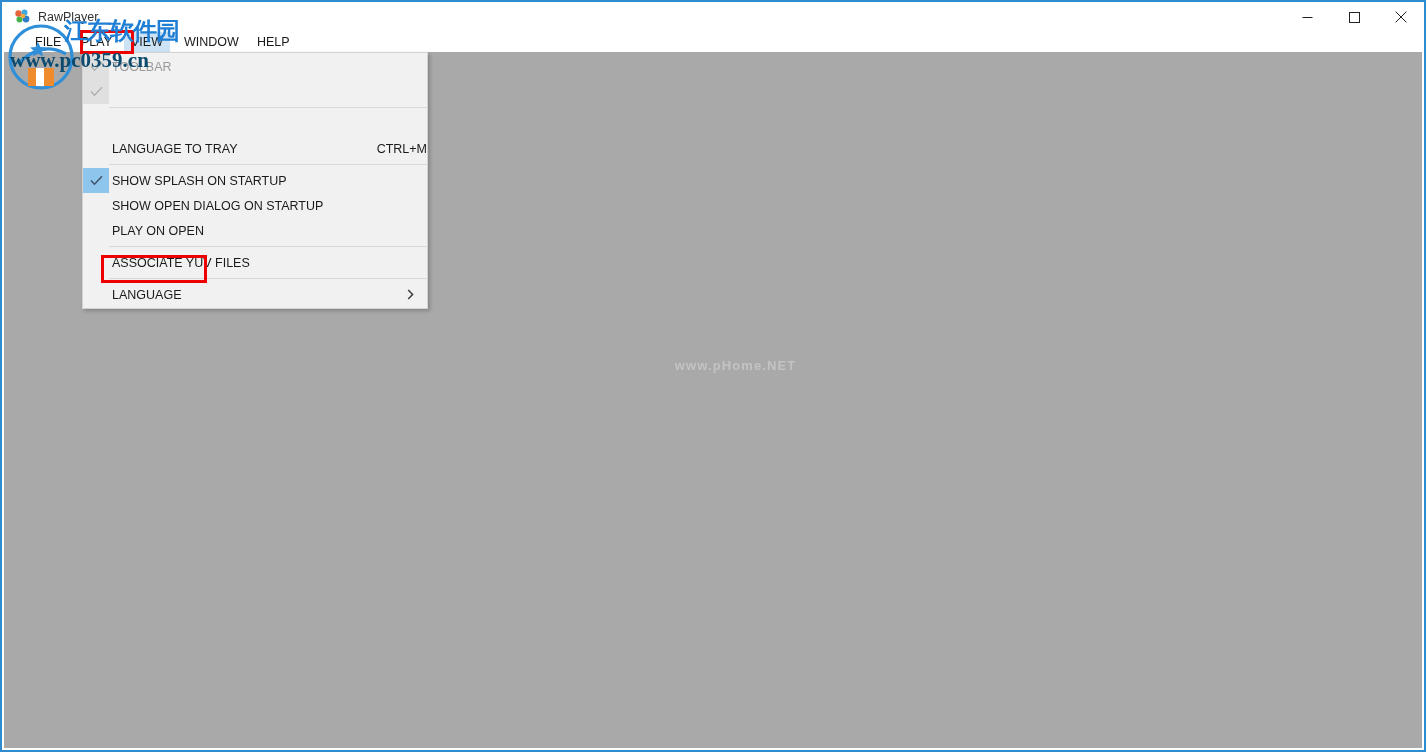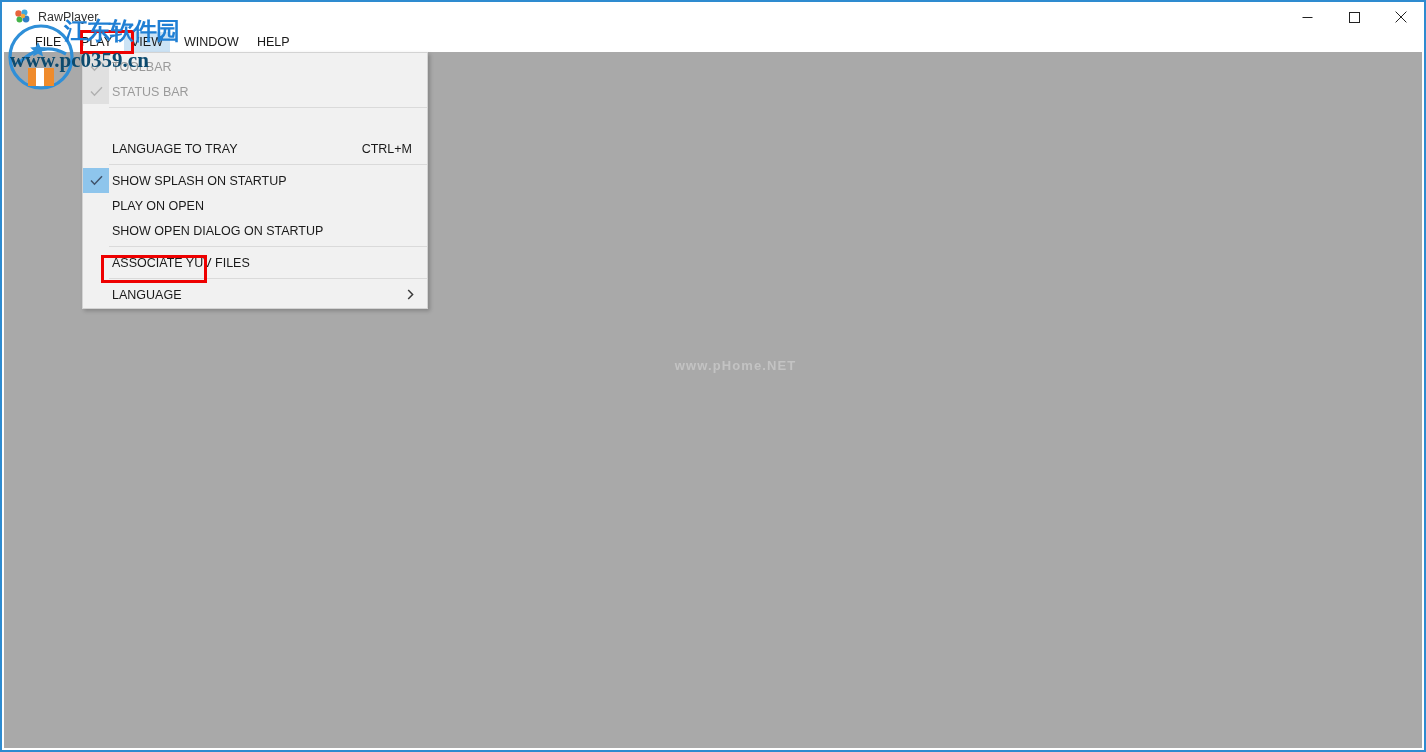--- a/index.html
+++ b/index.html
@@ -144,21 +144,20 @@
   .menu-label {
     flex: 1;
     font-size: 12.5px;
     color: #1a1a1a;
     padding-left: 3px;
     white-space: nowrap;
   }
   .menu-accel {
     font-size: 12.5px;
     color: #1a1a1a;
-    padding-right: 15px;
     white-space: nowrap;
   }
   .submenu-arrow {
     padding-right: 13px;
     display: flex;
     align-items: center;
   }
   .menu-sep {
     height: 1px;
     background: #dadada;
@@ -273,21 +272,20 @@
       </span>
       <span class="menu-label">TOOLBAR</span>
     </div>
 
     <div class="menu-item disabled">
       <span class="menu-gutter checked-off">
         <svg class="check" width="13" height="11" viewBox="0 0 13 11">
           <polyline points="1,5.5 4.5,9.2 12,1.3" fill="none" stroke="#b0b0b0" stroke-width="1.4"></polyline>
         </svg>
       </span>
-      <span class="menu-label">STATUS BAR</span>
     </div>
 
     <div class="menu-sep"></div>
 
     <div class="menu-item">
       <span class="menu-gutter"></span>
     </div>
 
     <div class="menu-item">
       <span class="menu-gutter"></span>
@@ -301,26 +299,26 @@
       <span class="menu-gutter checked-on">
         <svg class="check" width="13" height="11" viewBox="0 0 13 11">
           <polyline points="1,5.5 4.5,9.2 12,1.3" fill="none" stroke="#41536b" stroke-width="1.5"></polyline>
         </svg>
       </span>
       <span class="menu-label">SHOW SPLASH ON STARTUP</span>
     </div>
 
     <div class="menu-item">
       <span class="menu-gutter"></span>
+      <span class="menu-label">SHOW OPEN DIALOG ON STARTUP</span>
+    </div>
+
+    <div class="menu-item">
+      <span class="menu-gutter"></span>
       <span class="menu-label">PLAY ON OPEN</span>
-    </div>
-
-    <div class="menu-item">
-      <span class="menu-gutter"></span>
-      <span class="menu-label">SHOW OPEN DIALOG ON STARTUP</span>
     </div>
 
     <div class="menu-sep"></div>
 
     <div class="menu-item">
       <span class="menu-gutter"></span>
       <span class="menu-label">ASSOCIATE YUV FILES</span>
     </div>
 
     <div class="menu-sep"></div>

